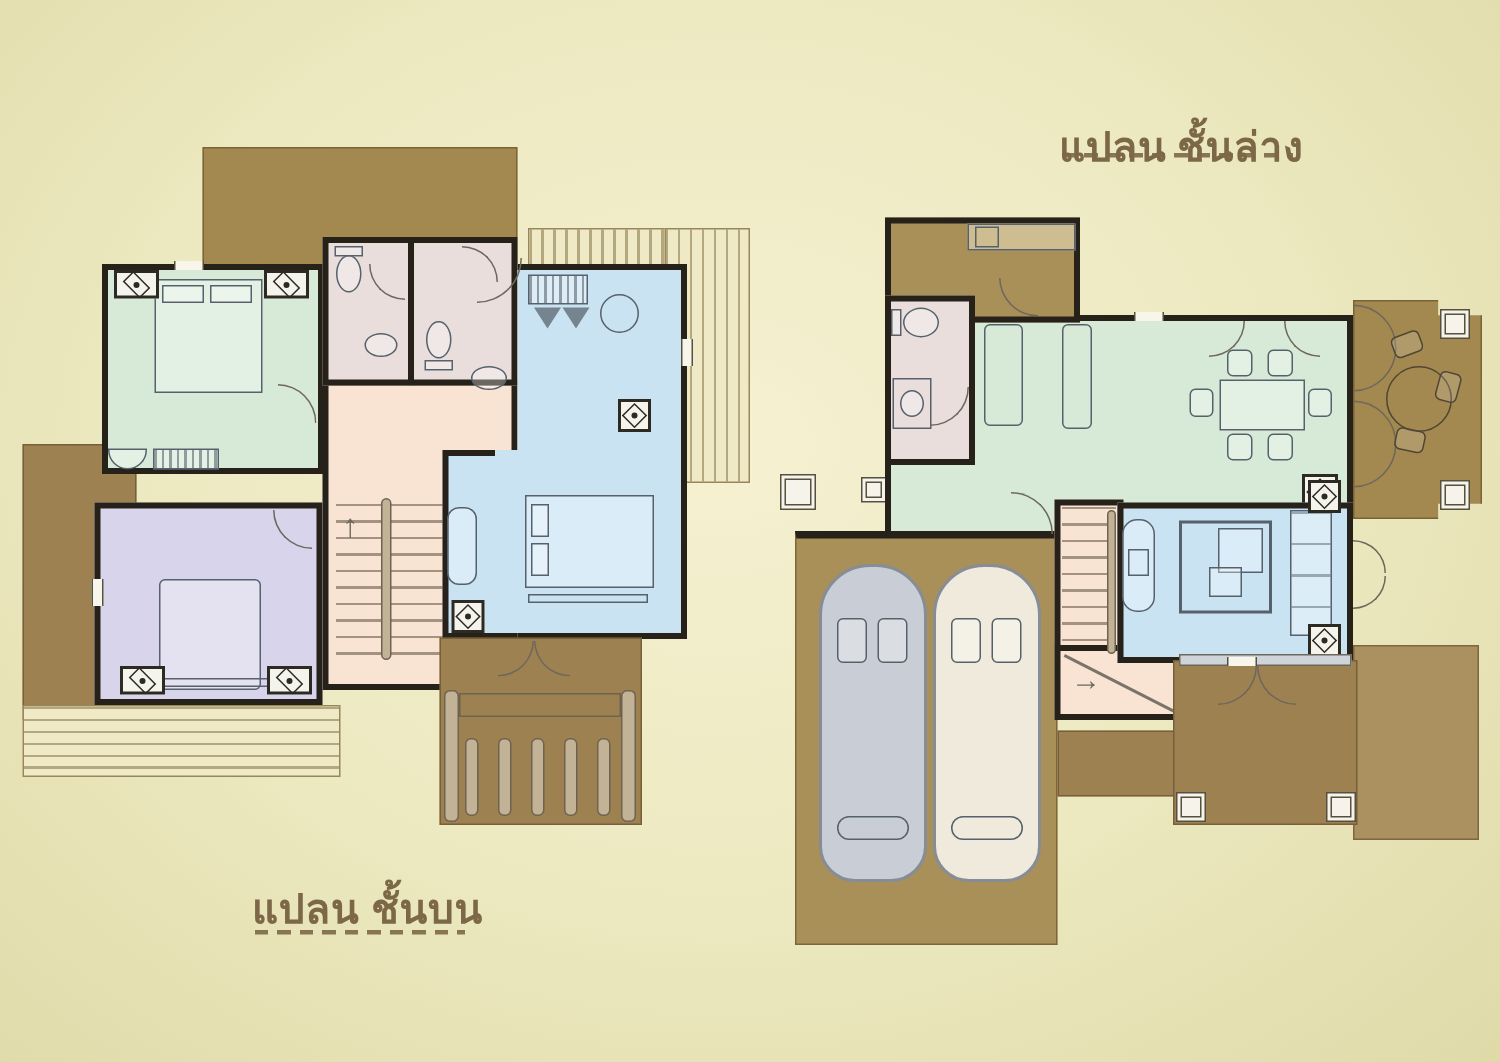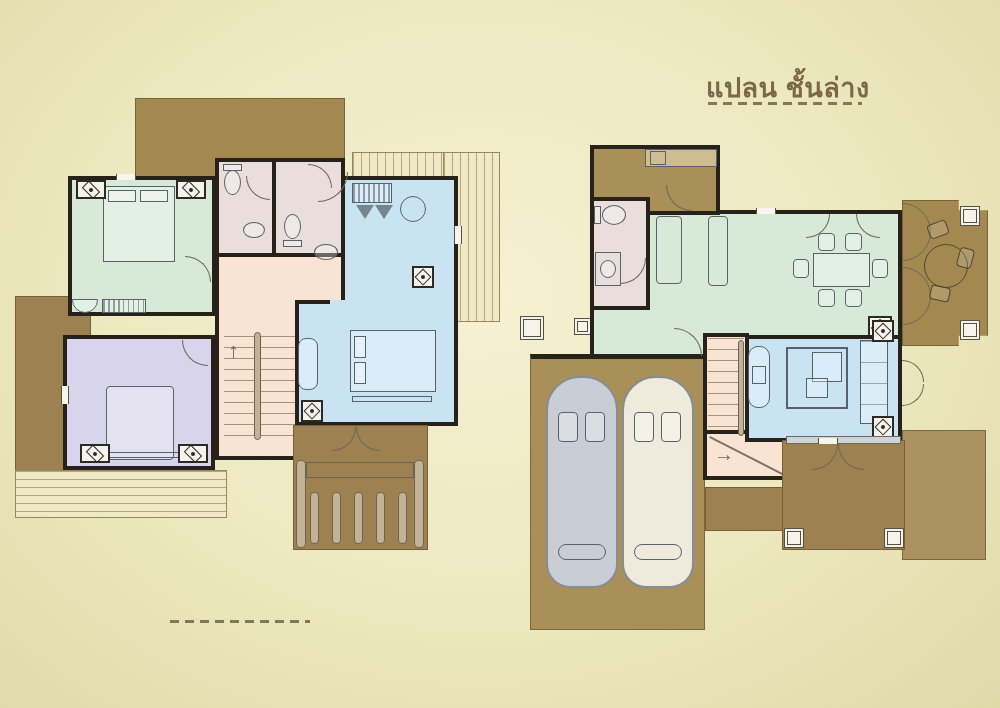--- a/index.html
+++ b/index.html
@@ -107,20 +107,21 @@
     <div class="rail" style="left:310px;top:492px;width:9px;height:52px;"></div>
     <div class="rail" style="left:332px;top:492px;width:9px;height:52px;"></div>
     <div class="rail" style="left:354px;top:492px;width:9px;height:52px;"></div>
     <div class="rail" style="left:376px;top:492px;width:9px;height:52px;"></div>
     <div class="rail" style="left:398px;top:492px;width:9px;height:52px;"></div>
 
     <div class="win" style="left:116px;top:174px;width:18px;height:6px;"></div>
     <div class="win" style="left:454px;top:226px;width:6px;height:18px;"></div>
     <div class="win" style="left:61px;top:386px;width:6px;height:18px;"></div>
 
+    <div class="label" style="left:168px;top:584px;">แปลน ชั้นบน</div>
     <div class="dash" style="left:170px;top:620px;width:140px;"></div>
   </div>
 
   <div class="abs" style="left:500px;top:0;width:500px;height:708px;">
 
     <div class="wood" style="left:402px;top:430px;width:84px;height:130px;background:#ab9160;"></div>
     <div class="wood" style="left:205px;top:487px;width:82px;height:44px;background:var(--wood2);"></div>
 
     <div class="wood" style="left:30px;top:354px;width:175px;height:276px;background:var(--wood3);border-top:5px solid var(--wall);"></div>
     <div class="col" style="left:20px;top:316px;width:24px;height:24px;"></div>
@@ -198,17 +199,17 @@
     <div class="wood" style="left:282px;top:440px;width:123px;height:110px;background:var(--wood2);"></div>
     <div class="abs" style="left:286px;top:436px;width:115px;height:8px;background:#cfd4d8;border:1px solid #6e675c;box-sizing:border-box;"></div>
     <div class="arc" style="left:312px;top:444px;width:26px;height:26px;border-left:none;border-top:none;border-bottom-right-radius:100%;"></div>
     <div class="arc" style="left:338px;top:444px;width:26px;height:26px;border-right:none;border-top:none;border-bottom-left-radius:100%;"></div>
     <div class="col" style="left:284px;top:528px;width:20px;height:20px;"></div>
     <div class="col" style="left:384px;top:528px;width:20px;height:20px;"></div>
 
     <div class="win" style="left:256px;top:208px;width:18px;height:6px;"></div>
     <div class="win" style="left:318px;top:438px;width:18px;height:6px;"></div>
 
-    <div class="label" style="left:206px;top:66px;">แปลน ชั้นล่าง</div>
+    <div class="label" style="left:206px;top:76px;font-family:Liberation Serif, serif;">แปลน ชั้นล่าง</div>
     <div class="dash" style="left:208px;top:102px;width:154px;"></div>
   </div>
 
 </div>
 
 </body></html>

